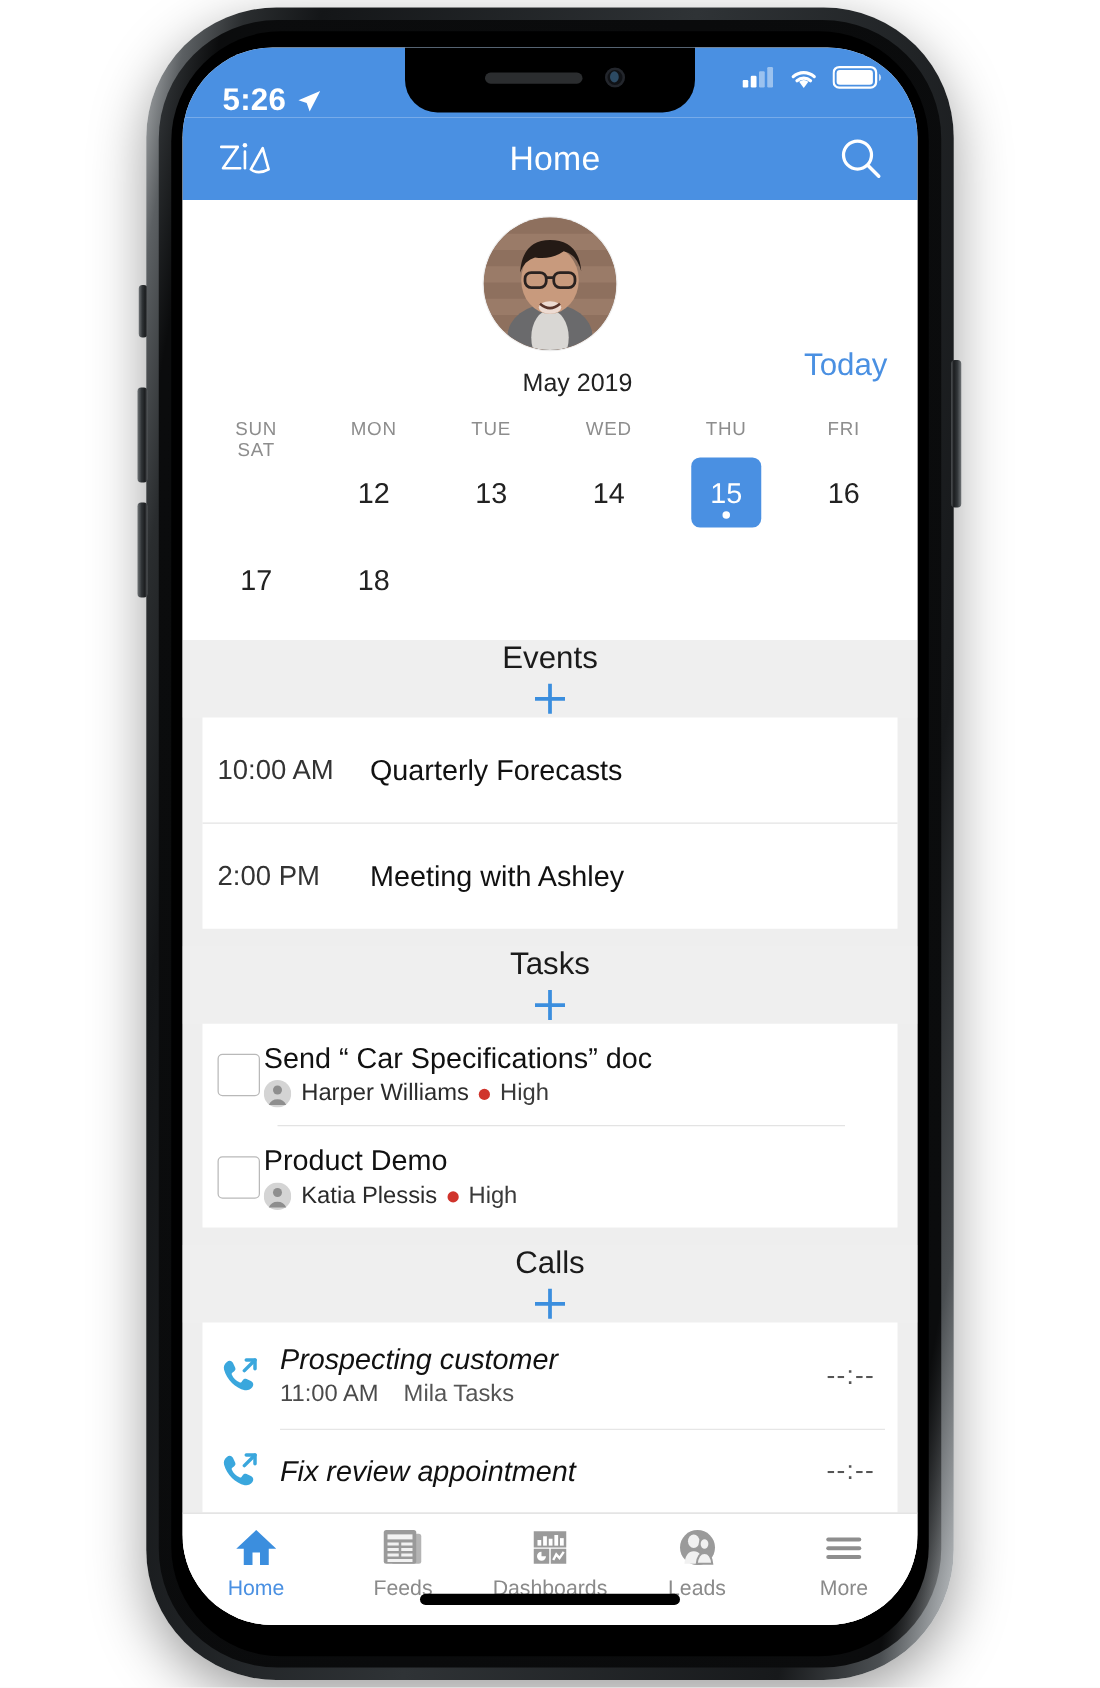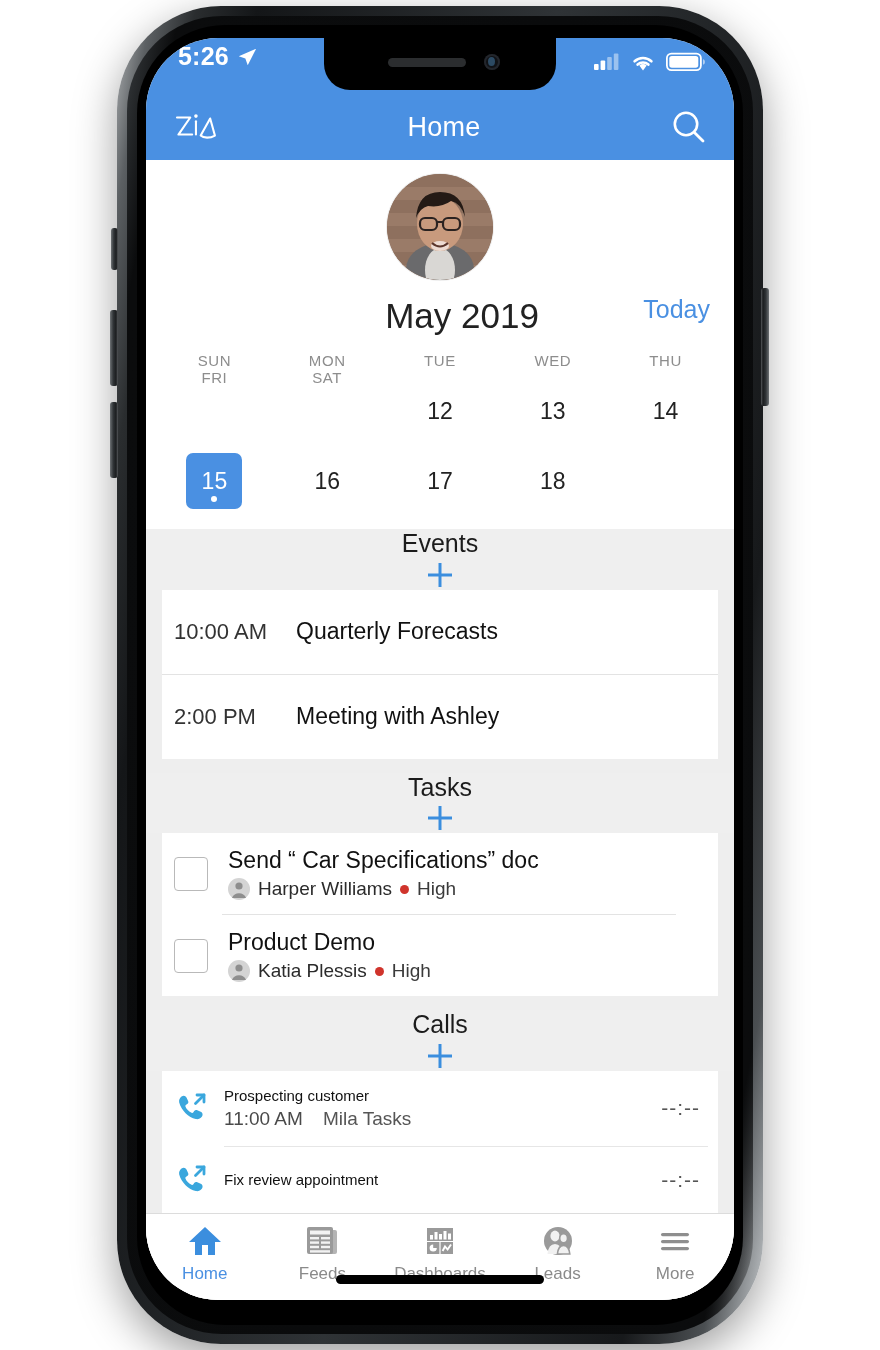--- a/index.html
+++ b/index.html
@@ -68,21 +68,21 @@
     content:""; position:absolute; left:4px; top:3px; width:7px; height:9px;
     border-radius:50%; background:#2c4a63;
   }
 
   
   .statusbar {
     position: relative; height: 56px; background: var(--accent);
     color: #fff; z-index: 20;
   }
   .sb-time {
-    position: absolute; left: 32px; top: 4px;
+    position: absolute; left: 32px; top: 28px;
     font-size: 25px; font-weight: bold; letter-spacing: .2px;
     display: flex; align-items: center; gap: 7px;
   }
   .loc-arrow { display:block; }
   .sb-right {
     position: absolute; right: 28px; top: 14px;
     display: flex; align-items: center; gap: 10px;
   }
 
   
@@ -107,27 +107,27 @@
   .avatar-wrap { display:flex; justify-content:center; }
   .avatar {
     width: 106px; height: 106px; border-radius: 50%;
     overflow: hidden; background: #8d6e5c; position: relative;
     box-shadow: 0 0 0 1px rgba(0,0,0,.07);
   }
   .month-row {
     display:flex; align-items:baseline; justify-content:center;
     position: relative; margin-top: 16px; padding: 0 24px;
   }
-  .month-label { font-size: 35px; color:#222;margin-left:44px; }
+  .month-label { font-size: 20px; color:#222;margin-left:44px; }
   .today-link {
     position:absolute; right: 24px; bottom: 12px;
     font-size: 25px; color: var(--link);
   }
   .week {
-    display:grid; grid-template-columns: repeat(5,1fr);
+    display:grid; grid-template-columns: repeat(6,1fr);
     margin-top: 16px; padding: 0 12px 20px;
     text-align: center;
   }
   .dow { font-size: 15px; color:#8d8d8d; letter-spacing:.6px; }
   .daycell {
     margin-top: 14px; height: 56px;
     display:flex; align-items:center; justify-content:center;
   }
   .daynum {
     width: 56px; height: 56px; border-radius: 7px;
@@ -155,38 +155,38 @@
   .row-div { height:1px; background:#e3e3e3; }
 
   
   .event-row {
     height: 84px; display:flex; align-items:center; padding: 0 12px;
   }
   .ev-time { font-size: 22px; color:#333; width: 122px; }
   .ev-title { font-size: 23px; color:#111; }
 
   
-  .task-row { display:flex; align-items:center; padding: 14px 12px; gap: 20px; }
+  .task-row { display:flex; align-items:center; padding: 14px 12px; gap: 3px; }
   .checkbox {
     width: 34px; height: 34px; border: 1.6px solid #b9b9b9;
     border-radius: 4px; flex: none; background:#fff;
   }
   .task-title { font-size: 23px; color:#111; }
   .task-meta { display:flex; align-items:center; gap: 8px; margin-top: 4px; }
   .mini-avatar { width: 22px; height: 22px; flex:none; }
   .task-owner { font-size: 19px; color:#2b2b2b; }
   .prio-dot { width: 9px; height: 9px; border-radius:50%; background: var(--danger); }
   .task-prio { font-size: 19px; color:#3a3a3a; }
   .task-div { height:1px; background:#e3e3e3; margin-left: 60px; margin-right: 42px; }
 
   
   .call-row { display:flex; align-items:center; padding: 16px 12px; gap: 16px; }
   .call-icon { width: 34px; height: 34px; flex:none; }
   .call-main { flex: 1; }
-  .call-title { font-size: 15px; color:#111; }
+  .call-title { font-size: 23px; color:#111;font-style:italic; }
   .call-sub { display:flex; align-items:center; gap: 20px; margin-top: 4px; }
   .call-time { font-size: 19px; color:#4a4a4a; }
   .call-who { font-size: 19px; color:#555; }
   .call-timer { font-size: 21px; color:#555; letter-spacing: 1px; padding-right: 6px; }
   .call-div { height:1px; background:#e6e6e6; margin-left: 62px; margin-right: 10px; }
 
   
   .tabbar {
     height: 92px; background:#fff; border-top: 1px solid #dcdcdc;
     display:flex; align-items:flex-start; padding-top: 8px;

